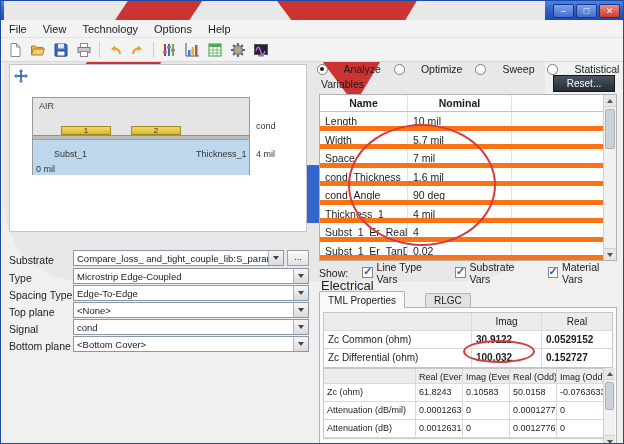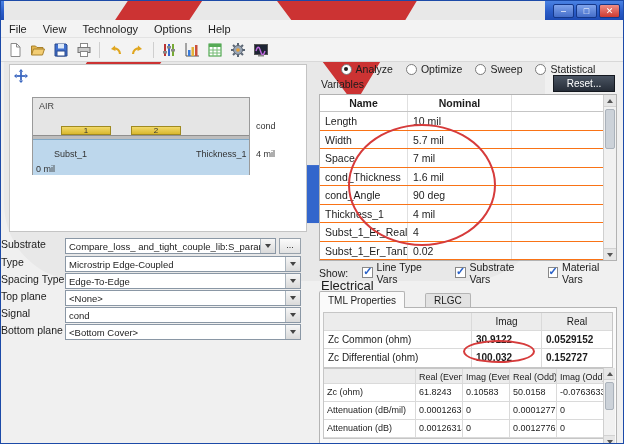--- a/index.html
+++ b/index.html
@@ -32,47 +32,47 @@
   .air-label{position:absolute;left:6px;top:3px;font-size:9px;color:#444}
   .trace{position:absolute;top:28px;height:9px;background:linear-gradient(#f2d969,#d9b82e);border:1px solid #a08a20;
     font-size:8px;text-align:center;line-height:7px;color:#333}
   .trace.t1{left:28px;width:50px}
   .trace.t2{left:98px;width:50px}
   .cond-strip{position:absolute;left:0;top:37px;width:100%;height:4px;background:#bdbdbd;border-top:1px solid #8f8f8f}
   .subst{position:absolute;left:0;top:41px;width:100%;height:36px;background:#bdd7ec;border-top:1px solid #7fa8c8}
   .dlabel{position:absolute;font-size:9px;color:#333;white-space:nowrap}
 
   
-  .frow{position:absolute;left:0;width:300px;height:28px;display:flex;align-items:flex-start}
+  .frow{position:absolute;left:8px;width:300px;height:28px;display:flex;align-items:flex-end}
   .flabel{width:64px;font-size:10.5px}
   .combo{flex:1;height:16px;border:1px solid #8a97a5;background:#fff;display:flex;align-items:center;position:relative;
     font-size:9.5px;padding:0 16px 0 3px;overflow:hidden;white-space:nowrap}
   .combo-btn{position:absolute;right:0;top:0;width:15px;height:100%;background:linear-gradient(#f6f6f6,#dadada);
     border-left:1px solid #aab4bd;display:flex;align-items:center;justify-content:center}
   .arrow-down{width:0;height:0;border-left:3.5px solid transparent;border-right:3.5px solid transparent;border-top:4px solid #444}
   .browse-btn{width:22px;height:16px;margin-left:3px;border:1px solid #98a2ac;background:linear-gradient(#fbfbfb,#e2e2e2);
     font-size:9px;text-align:center;line-height:13px}
   .r1{top:237px}.r2{top:255px}.r3{top:272px}.r4{top:289px}.r5{top:306px}.r6{top:323px}
 
   
   .modes{position:absolute;left:316px;top:60px;width:302px;height:16px;display:flex;justify-content:center;gap:13px;align-items:center}
-  .mode{display:flex;align-items:center;gap:4px;font-size:10.5px}
+  .mode{display:flex;align-items:center;gap:16px;font-size:10.5px}
   .radio{width:11px;height:11px;border-radius:50%;border:1px solid #7b7b7b;background:#fff;position:relative}
   .radio.sel::after{content:"";position:absolute;left:2.5px;top:2.5px;width:4px;height:4px;border-radius:50%;background:#1e1e1e}
 
   .vars-title{position:absolute;left:320px;top:77px;font-size:10.5px}
   .reset-btn{position:absolute;left:552px;top:74px;width:62px;height:17px;border:1px solid #14181f;border-radius:0;
     color:#fff;font-size:10px;text-align:center;line-height:15px;background:linear-gradient(#4a5462,#262d38)}
 
   .vtable{position:absolute;left:318px;top:93px;width:298px;height:167px;border:1px solid #b2b2b2;background:#fff;overflow:hidden}
   .vhead{display:flex;height:17px;border-bottom:1px solid #c5c5c5;font-weight:bold;font-size:10.5px}
   .vh{text-align:center;padding-top:2px}
   .vc1{width:88px;border-right:1px solid #e0e0e0}
   .vc2{width:104px;border-right:1px solid #e0e0e0}
-  .vrow{display:flex;height:18.5px;border-bottom:1px solid #f97316;font-size:10.5px}
+  .vrow{display:flex;height:18.5px;border-bottom:5px solid #f97316;font-size:10.5px}
   .vcell{padding:3px 5px;overflow:hidden;white-space:nowrap}
 
   .scrollbar{position:absolute;background:#f1f1f1;border-left:1px solid #cfcfcf}
   .sbtn{height:12px;display:flex;align-items:center;justify-content:center;background:#e6e6e6;border-bottom:1px solid #d2d2d2}
   .sbtn.bottom{position:absolute;bottom:0;left:0;right:0;border-top:1px solid #d2d2d2;border-bottom:none}
   .tri-up{width:0;height:0;border-left:3px solid transparent;border-right:3px solid transparent;border-bottom:4px solid #555}
   .tri-dn{width:0;height:0;border-left:3px solid transparent;border-right:3px solid transparent;border-top:4px solid #555}
   .sthumb{position:absolute;left:1px;right:1px;background:#ccd2d9;border:1px solid #aab2bb;border-radius:2px}
   .vscroll{right:0;top:0;width:13px;height:100%}
 

